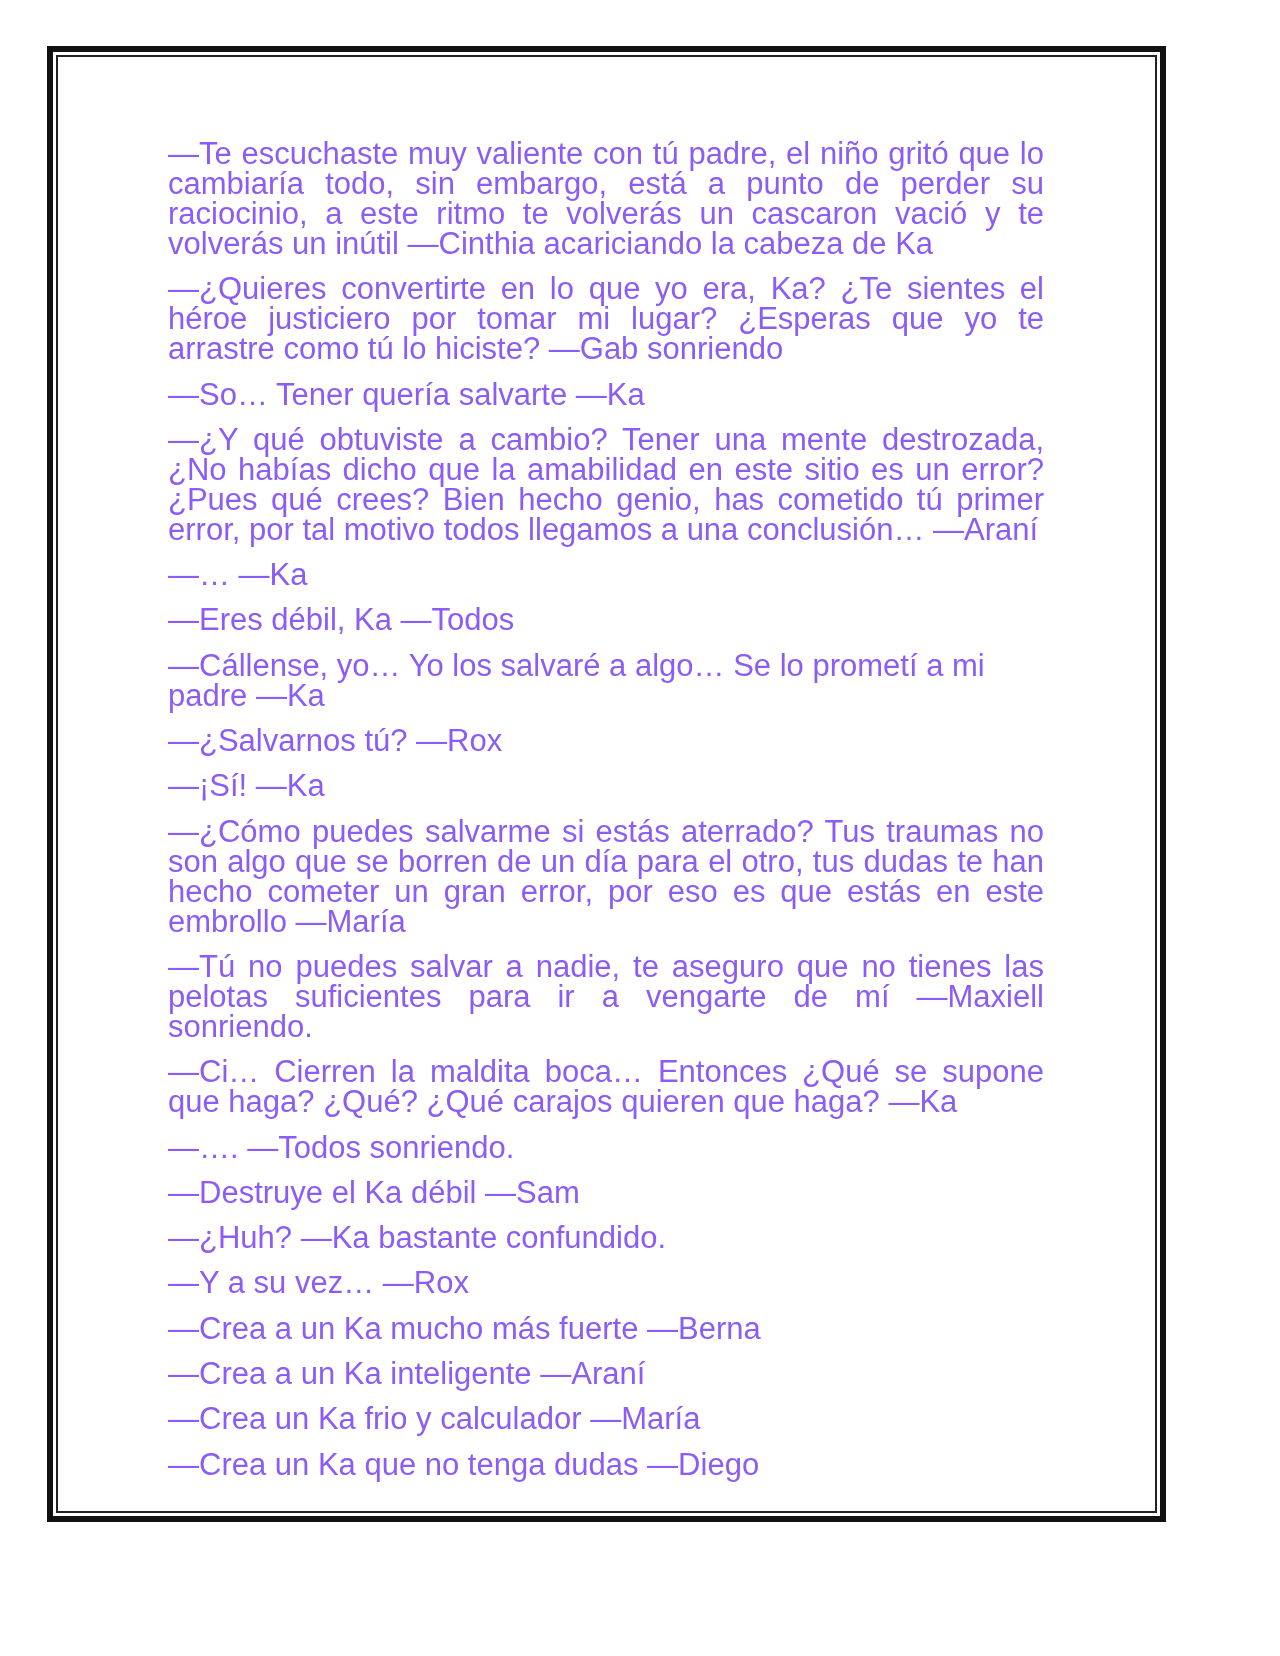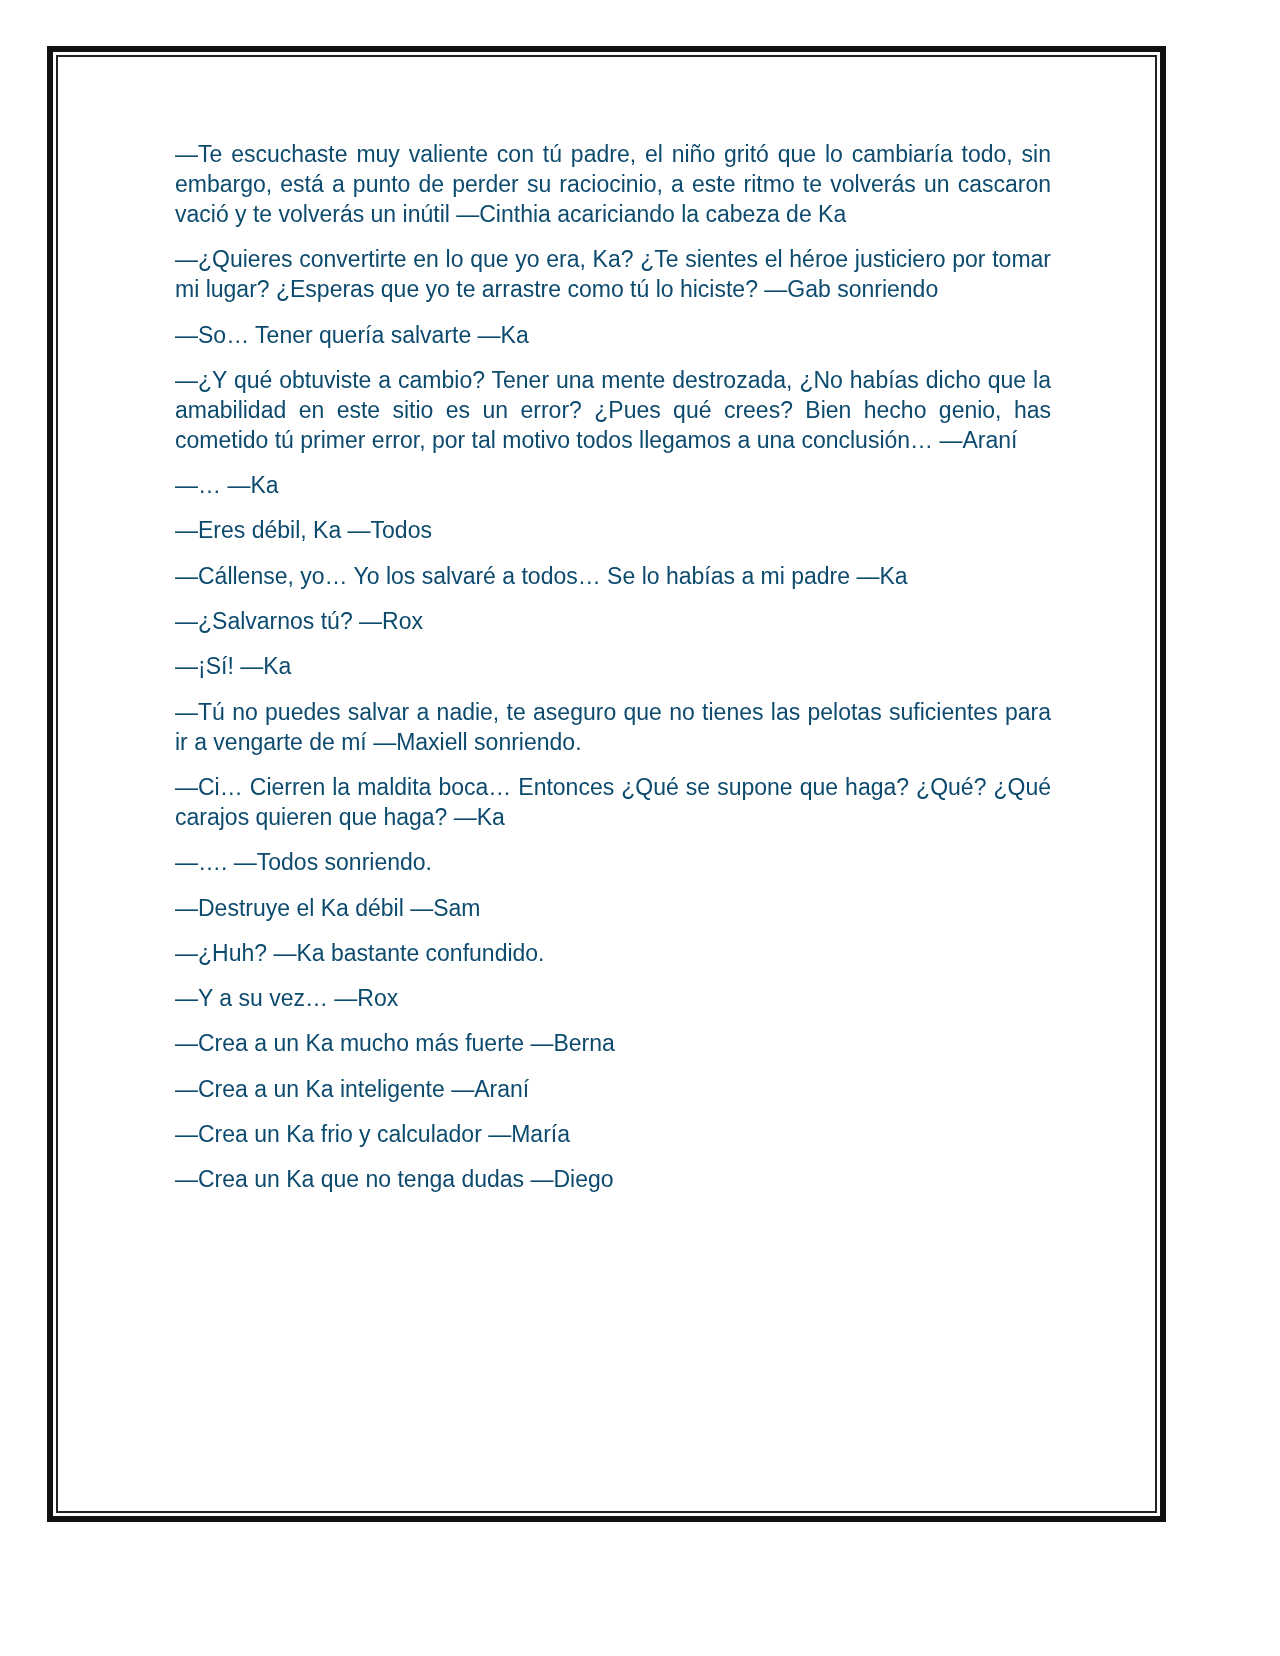--- a/index.html
+++ b/index.html
@@ -27,27 +27,27 @@
     position: absolute;
     left: 3px;
     top: 3px;
     right: 3px;
     bottom: 3px;
     border: 2px solid #222222;
     box-sizing: border-box;
   }
   .text-column {
     position: absolute;
-    left: 175px;
+    left: 168px;
     top: 139px;
     width: 876px;
     font-family: "Liberation Sans", sans-serif;
-    font-size: 23px;
+    font-size: 31px;
     line-height: 30px;
-    color: #0c4a6e;
+    color: #8b5cf6;
   }
   .para {
     margin: 0 0 15.3px 0;
     text-align: justify;
     text-align-last: left;
   }
   .para.short {
     text-align: left;
   }
 </style>
@@ -58,23 +58,24 @@
   <div class="page-frame-inner"></div>
 </div>
 
 <div class="text-column">
   <p class="para">—Te escuchaste muy valiente con tú padre, el niño gritó que lo cambiaría todo, sin embargo, está a punto de perder su raciocinio, a este ritmo te volverás un cascaron vació y te volverás un inútil —Cinthia acariciando la cabeza de Ka</p>
   <p class="para">—¿Quieres convertirte en lo que yo era, Ka? ¿Te sientes el héroe justiciero por tomar mi lugar? ¿Esperas que yo te arrastre como tú lo hiciste? —Gab sonriendo</p>
   <p class="para short">—So… Tener quería salvarte —Ka</p>
   <p class="para">—¿Y qué obtuviste a cambio? Tener una mente destrozada, ¿No habías dicho que la amabilidad en este sitio es un error? ¿Pues qué crees? Bien hecho genio, has cometido tú primer error, por tal motivo todos llegamos a una conclusión… —Araní</p>
   <p class="para short">—… —Ka</p>
   <p class="para short">—Eres débil, Ka —Todos</p>
-  <p class="para short">—Cállense, yo… Yo los salvaré a todos… Se lo habías a mi padre —Ka</p>
+  <p class="para short">—Cállense, yo… Yo los salvaré a algo… Se lo prometí a mi padre —Ka</p>
   <p class="para short">—¿Salvarnos tú? —Rox</p>
   <p class="para short">—¡Sí! —Ka</p>
+  <p class="para">—¿Cómo puedes salvarme si estás aterrado? Tus traumas no son algo que se borren de un día para el otro, tus dudas te han hecho cometer un gran error, por eso es que estás en este embrollo —María</p>
   <p class="para">—Tú no puedes salvar a nadie, te aseguro que no tienes las pelotas suficientes para ir a vengarte de mí —Maxiell sonriendo.</p>
   <p class="para">—Ci… Cierren la maldita boca… Entonces ¿Qué se supone que haga? ¿Qué? ¿Qué carajos quieren que haga? —Ka</p>
   <p class="para short">—…. —Todos sonriendo.</p>
   <p class="para short">—Destruye el Ka débil —Sam</p>
   <p class="para short">—¿Huh? —Ka bastante confundido.</p>
   <p class="para short">—Y a su vez… —Rox</p>
   <p class="para short">—Crea a un Ka mucho más fuerte —Berna</p>
   <p class="para short">—Crea a un Ka inteligente —Araní</p>
   <p class="para short">—Crea un Ka frio y calculador —María</p>
   <p class="para short">—Crea un Ka que no tenga dudas —Diego</p>

